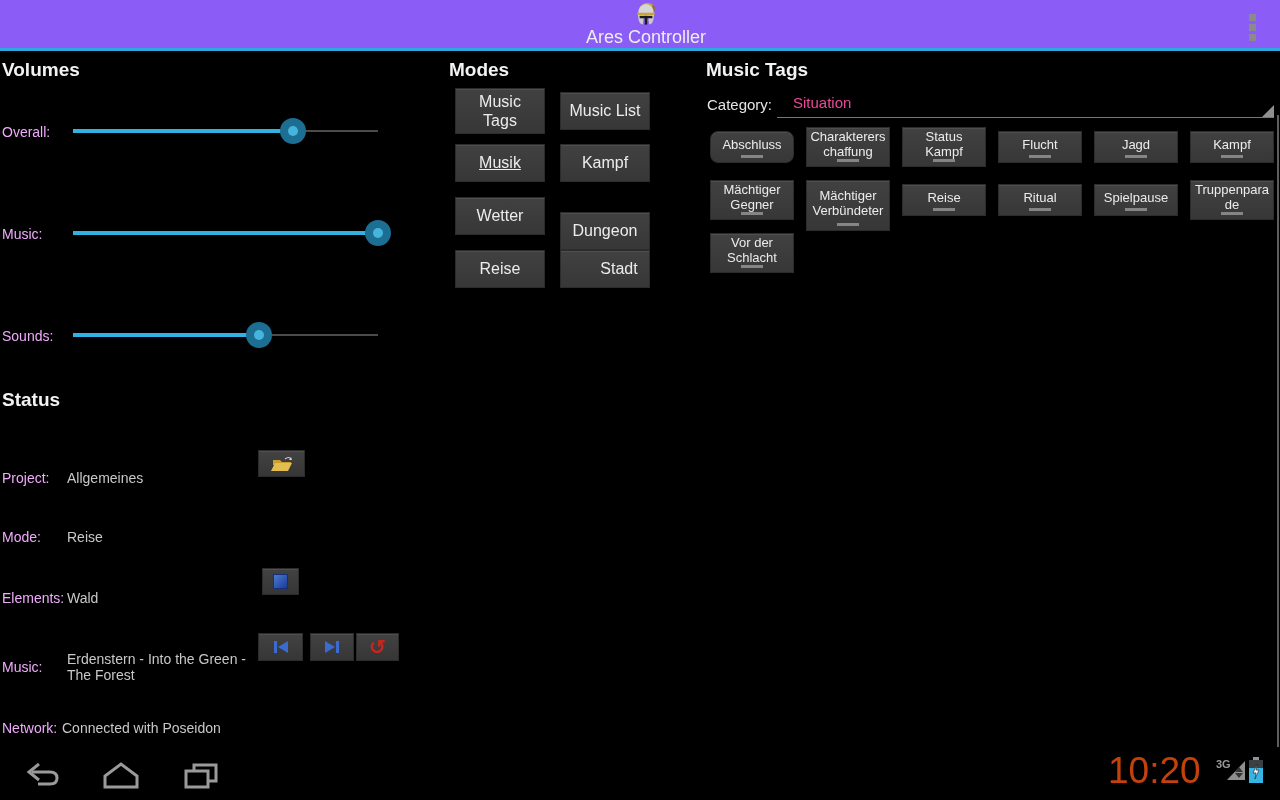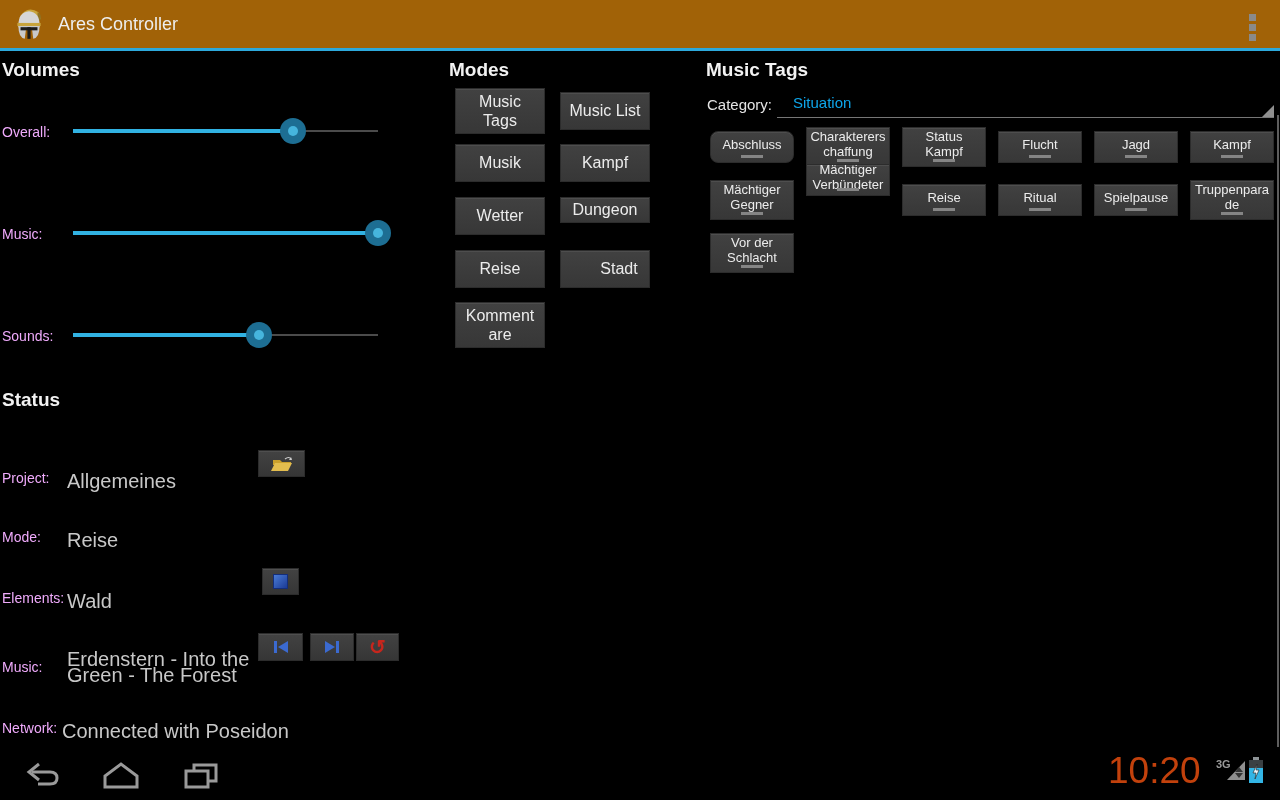--- a/index.html
+++ b/index.html
@@ -1,51 +1,51 @@
 <!DOCTYPE html>
 <html><head>
 <meta charset="utf-8">
 <style>
   html,body{margin:0;padding:0;background:#000;}
   .screen{position:relative;width:1280px;height:800px;background:#000;overflow:hidden;
           font-family:"Liberation Sans",sans-serif;color:#ccc;}
 
   
-  .actionbar{position:absolute;left:0;top:0;width:1280px;height:48px;background:#a16207;
-             border-bottom:3px solid #2da9dc;display:flex;align-items:center;}
+  .actionbar{position:absolute;left:0;top:0;width:1280px;height:48px;background:#8b5cf6;
+             border-bottom:3px solid #2da9dc;display:flex;align-items:center;flex-direction:column;}
   .app-icon{margin-left:12px;width:34px;height:36px;}
   .app-title{margin-left:12px;font-size:18px;color:#eee;}
   .overflow{position:absolute;right:24px;top:14px;display:flex;flex-direction:column;gap:3px;cursor:pointer;}
   .overflow span{width:7px;height:7px;background:#8a8a8a;display:block;}
 
   
   .sec-h{position:absolute;font-size:19px;font-weight:bold;color:#f2f2f2;}
   .lbl{position:absolute;font-size:14px;color:#f0abfc;}
-  .val{position:absolute;font-size:20px;color:#c8c8c8;}
+  .val{position:absolute;font-size:14px;color:#c8c8c8;}
 
   
   .slider{position:absolute;left:73px;width:305px;height:26px;}
   .slider .rest{position:absolute;left:0;right:0;top:12px;height:2px;background:#4b4b4b;}
   .slider .fill{position:absolute;left:0;top:11px;height:4px;background:#31b2e2;}
   .slider .thumb{position:absolute;top:0;width:26px;height:26px;border-radius:50%;background:#1d6e93;}
   .slider .thumb::after{content:"";position:absolute;left:8px;top:8px;width:10px;height:10px;
                         border-radius:50%;background:#46b5dd;}
 
   
   .hbtn{position:absolute;box-sizing:border-box;display:flex;align-items:center;justify-content:center;
         text-align:center;background:linear-gradient(#414141,#373737);
         box-shadow:inset 0 1px 0 rgba(255,255,255,.07);border:1px solid #2c2c2c;
         color:#ececec;font-size:16px;line-height:1.2;cursor:pointer;word-break:break-word;}
   .btn-mode{width:90px;padding:0 2px;}
   .tagbtn{width:84px;font-size:13px;line-height:15px;padding:0 2px 6px 2px;position:absolute;}
   .tagbtn::after{content:"";position:absolute;bottom:4px;left:50%;margin-left:-11px;width:22px;height:3px;background:#858585;}
 
   
   .spinner{position:absolute;left:777px;top:90px;width:497px;height:27px;border-bottom:1px solid #767676;cursor:pointer;}
-  .spinner .sp-val{position:absolute;left:16px;top:4px;font-size:15px;color:#0ea5e9;}
+  .spinner .sp-val{position:absolute;left:16px;top:4px;font-size:15px;color:#ec4899;}
   .spinner .tri{position:absolute;right:0;bottom:0;width:0;height:0;
                 border-bottom:12px solid #8f8f8f;border-left:12px solid transparent;}
 
   
   .ctl{position:absolute;box-sizing:border-box;display:flex;align-items:center;justify-content:center;
        background:linear-gradient(#424242,#363636);border:1px solid #2c2c2c;
        box-shadow:inset 0 1px 0 rgba(255,255,255,.07);cursor:pointer;}
   .stop-square{width:13px;height:13px;background:linear-gradient(135deg,#4a7bd4,#1b3a96);border:1px solid #142e7a;}
   .repeat-glyph{color:#c6261d;font-size:20px;font-weight:bold;line-height:1;}
 
@@ -105,44 +105,43 @@
   <div class="lbl" style="left:2px;top:328px;">Sounds:</div>
   <div class="slider" style="top:322px;">
     <div class="rest"></div>
       <div class="fill" style="width: 61%;"></div>
     <div class="thumb" style="left: calc(61% - 13px);"></div>
   </div>
 
   <div class="sec-h" style="left:449px;top:59px;">Modes</div>
   <div class="hbtn btn-mode" style="left:455px;top:88px;height:46px;padding:0 12px;">Music Tags</div>
   <div class="hbtn btn-mode" style="left:560px;top:92px;height:38px;">Music List</div>
-  <div class="hbtn btn-mode" style="left:455px;top:144px;height:38px;">Musik</div>
+  <div class="hbtn btn-mode" style="left:455px;top:144px;height:38px;text-decoration:underline;">Musik</div>
   <div class="hbtn btn-mode" style="left:560px;top:144px;height:38px;">Kampf</div>
   <div class="hbtn btn-mode" style="left:455px;top:197px;height:38px;">Wetter</div>
-  <div class="hbtn btn-mode" style="left:560px;top:197px;height:26px;">Dungeon</div>
+  <div class="hbtn btn-mode" style="left:560px;top:212px;height:38px;">Dungeon</div>
   <div class="hbtn btn-mode" style="left:455px;top:250px;height:38px;">Reise</div>
   <div class="hbtn btn-mode" style="left:560px;top:250px;height:38px;padding-left:30px;">Stadt</div>
-  <div class="hbtn btn-mode" style="left:455px;top:302px;height:46px;padding:0 8px;">Kommentare</div>
 
   <div class="sec-h" style="left:706px;top:59px;">Music Tags</div>
   <div class="lbl" style="left:707px;top:96px;font-size:15px;color:#e4e4e4;">Category:</div>
   <div class="spinner">
     <div class="sp-val">Situation</div>
     <div class="tri"></div>
   </div>
 
   <div class="hbtn tagbtn" style="left:710px;top:131px;height:32px;border-radius:8px;">Abschluss</div>
   <div class="hbtn tagbtn" style="left:806px;top:127px;height:40px;">Charaktererschaffung</div>
   <div class="hbtn tagbtn" style="left:902px;top:127px;height:40px;">Status Kampf</div>
   <div class="hbtn tagbtn" style="left:998px;top:131px;height:32px;">Flucht</div>
   <div class="hbtn tagbtn" style="left:1094px;top:131px;height:32px;">Jagd</div>
   <div class="hbtn tagbtn" style="left:1190px;top:131px;height:32px;">Kampf</div>
 
   <div class="hbtn tagbtn" style="left:710px;top:180px;height:40px;">Mächtiger Gegner</div>
-  <div class="hbtn tagbtn" style="left:806px;top:164px;height:32px;">Mächtiger Verbündeter</div>
+  <div class="hbtn tagbtn" style="left:806px;top:180px;height:51px;">Mächtiger Verbündeter</div>
   <div class="hbtn tagbtn" style="left:902px;top:184px;height:32px;">Reise</div>
   <div class="hbtn tagbtn" style="left:998px;top:184px;height:32px;">Ritual</div>
   <div class="hbtn tagbtn" style="left:1094px;top:184px;height:32px;">Spielpause</div>
   <div class="hbtn tagbtn" style="left:1190px;top:180px;height:40px;">Truppenparade</div>
 
   <div class="hbtn tagbtn" style="left:710px;top:233px;height:40px;">Vor der Schlacht</div>
 
   <div class="scrollbar"></div>
 
   <div class="sec-h" style="left:2px;top:389px;">Status</div>

